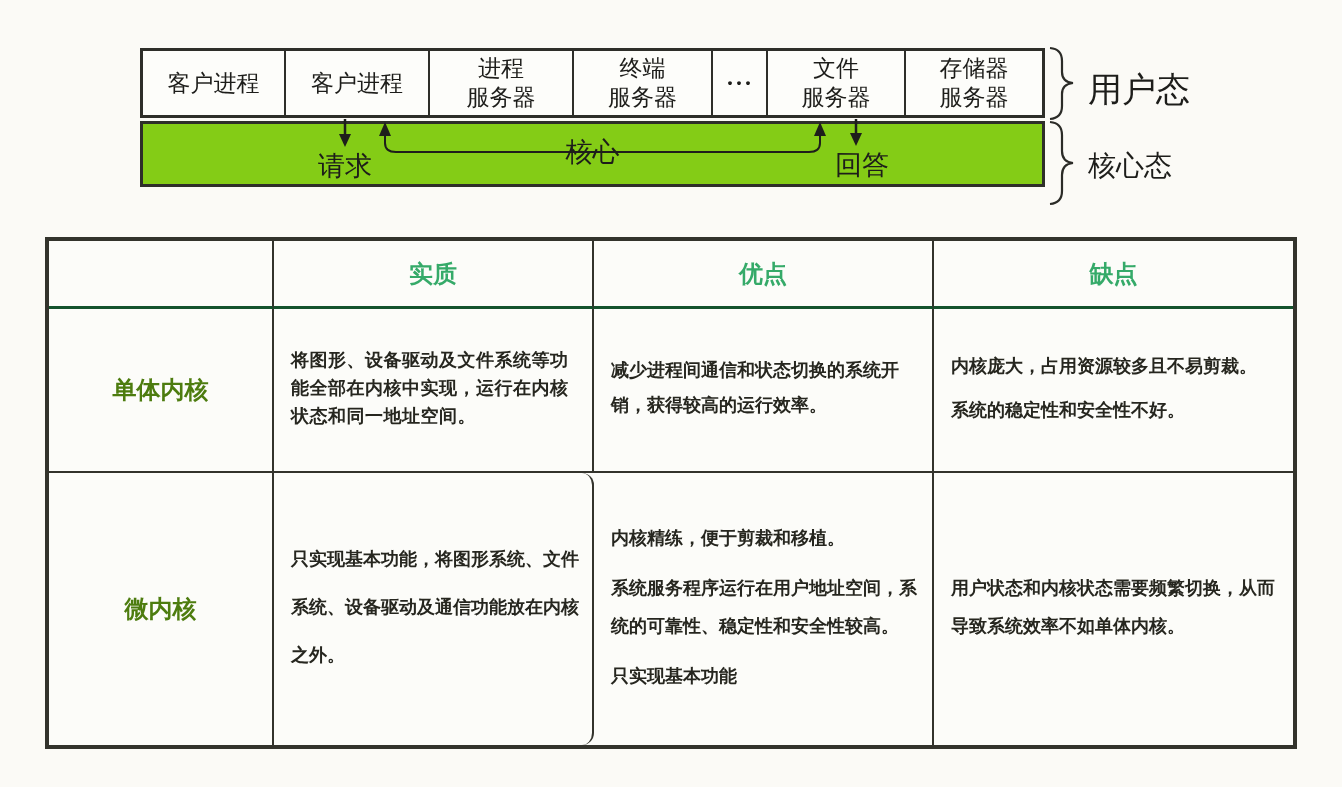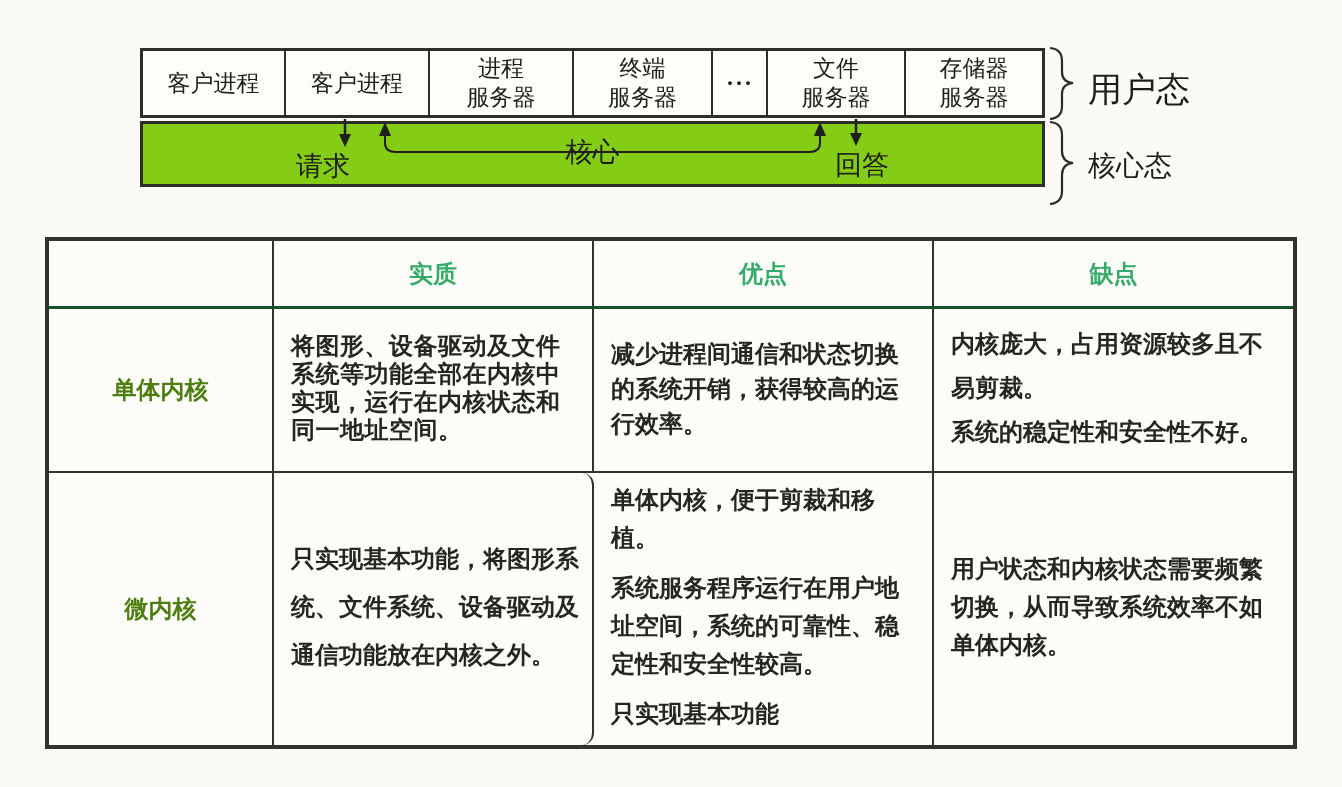--- a/index.html
+++ b/index.html
@@ -29,21 +29,21 @@
   .w141{width:141px}.w144{width:144px}.w139{width:139px}.w55{width:55px}.w138{width:138px}
   .grow{flex:1}
   .ellipsis{font-weight:bold;letter-spacing:1px;font-size:24px;}
   .kernel-box{
     position:absolute;left:140px;top:121px;width:905px;height:66px;
     border:3px solid #2e2e29;box-sizing:border-box;background:#84cc16;
     display:flex;align-items:center;justify-content:center;
   }
   .kernel-label{font-size:27px;padding-bottom:5px;}
   .dgm-label{position:absolute;font-size:27px;}
-  .lbl-request{left:296px;top:148px;width:64px;text-align:left;}
+  .lbl-request{left:308px;top:148px;width:64px;text-align:right;}
   .lbl-reply{left:830px;top:147px;width:64px;text-align:center;}
   .lbl-usermode{left:1088px;top:67px;font-size:34px;}
   .lbl-kernelmode{left:1088px;top:147px;font-size:28px;}
   .dgm-svg{position:absolute;left:0;top:0;pointer-events:none;}
 
   
   .cmp-table{
     position:absolute;left:45px;top:237px;width:1252px;
     border:4px solid #33332c;box-sizing:border-box;background:#fcfcf9;
     display:grid;
@@ -54,21 +54,21 @@
     box-sizing:border-box;
     border-right:2px solid #33332c;border-bottom:2px solid #33332c;
     display:flex;flex-direction:column;justify-content:center;
     font-weight:700;
   }
   .c3{border-right:none;}
   .r0{border-bottom:3px solid #14532d;}
   .r2{border-bottom:none;}
   .hdr{align-items:center;font-size:24px;color:#35aa69;}
   .rowlabel{align-items:center;font-size:24px;color:#4d7c0f;}
-  .body-cell{padding:4px 12px 8px 17px;font-size:24px;}
+  .body-cell{padding:4px 12px 8px 17px;font-size:18px;}
   .body-cell p{margin:0;}
   .lh28{line-height:28px;letter-spacing:0.5px;}
   .lh35{line-height:35px;}
   .lh44{line-height:44px;}
   .lh48{line-height:48px;border-radius:12px;}
   .lh38{line-height:38px;}
   .gap4 p + p{margin-top:12px;}
 </style>
 </head>
 <body>
@@ -141,21 +141,21 @@
     <div class="c r1 c3 body-cell lh44">
       <p>内核庞大，占用资源较多且不易剪裁。</p>
       <p>系统的稳定性和安全性不好。</p>
     </div>
 
     <div class="c r2 c0 rowlabel">微内核</div>
     <div class="c r2 c1 body-cell lh48">
       <p>只实现基本功能，将图形系统、文件系统、设备驱动及通信功能放在内核之外。</p>
     </div>
     <div class="c r2 c2 body-cell lh38 gap4">
-      <p>单体内核，便于剪裁和移植。</p>
+      <p>内核精练，便于剪裁和移植。</p>
       <p>系统服务程序运行在用户地址空间，系统的可靠性、稳定性和安全性较高。</p>
       <p>只实现基本功能</p>
     </div>
     <div class="c r2 c3 body-cell lh38">
       <p>用户状态和内核状态需要频繁切换，从而导致系统效率不如单体内核。</p>
     </div>
 
   </div>
 </div>
 

